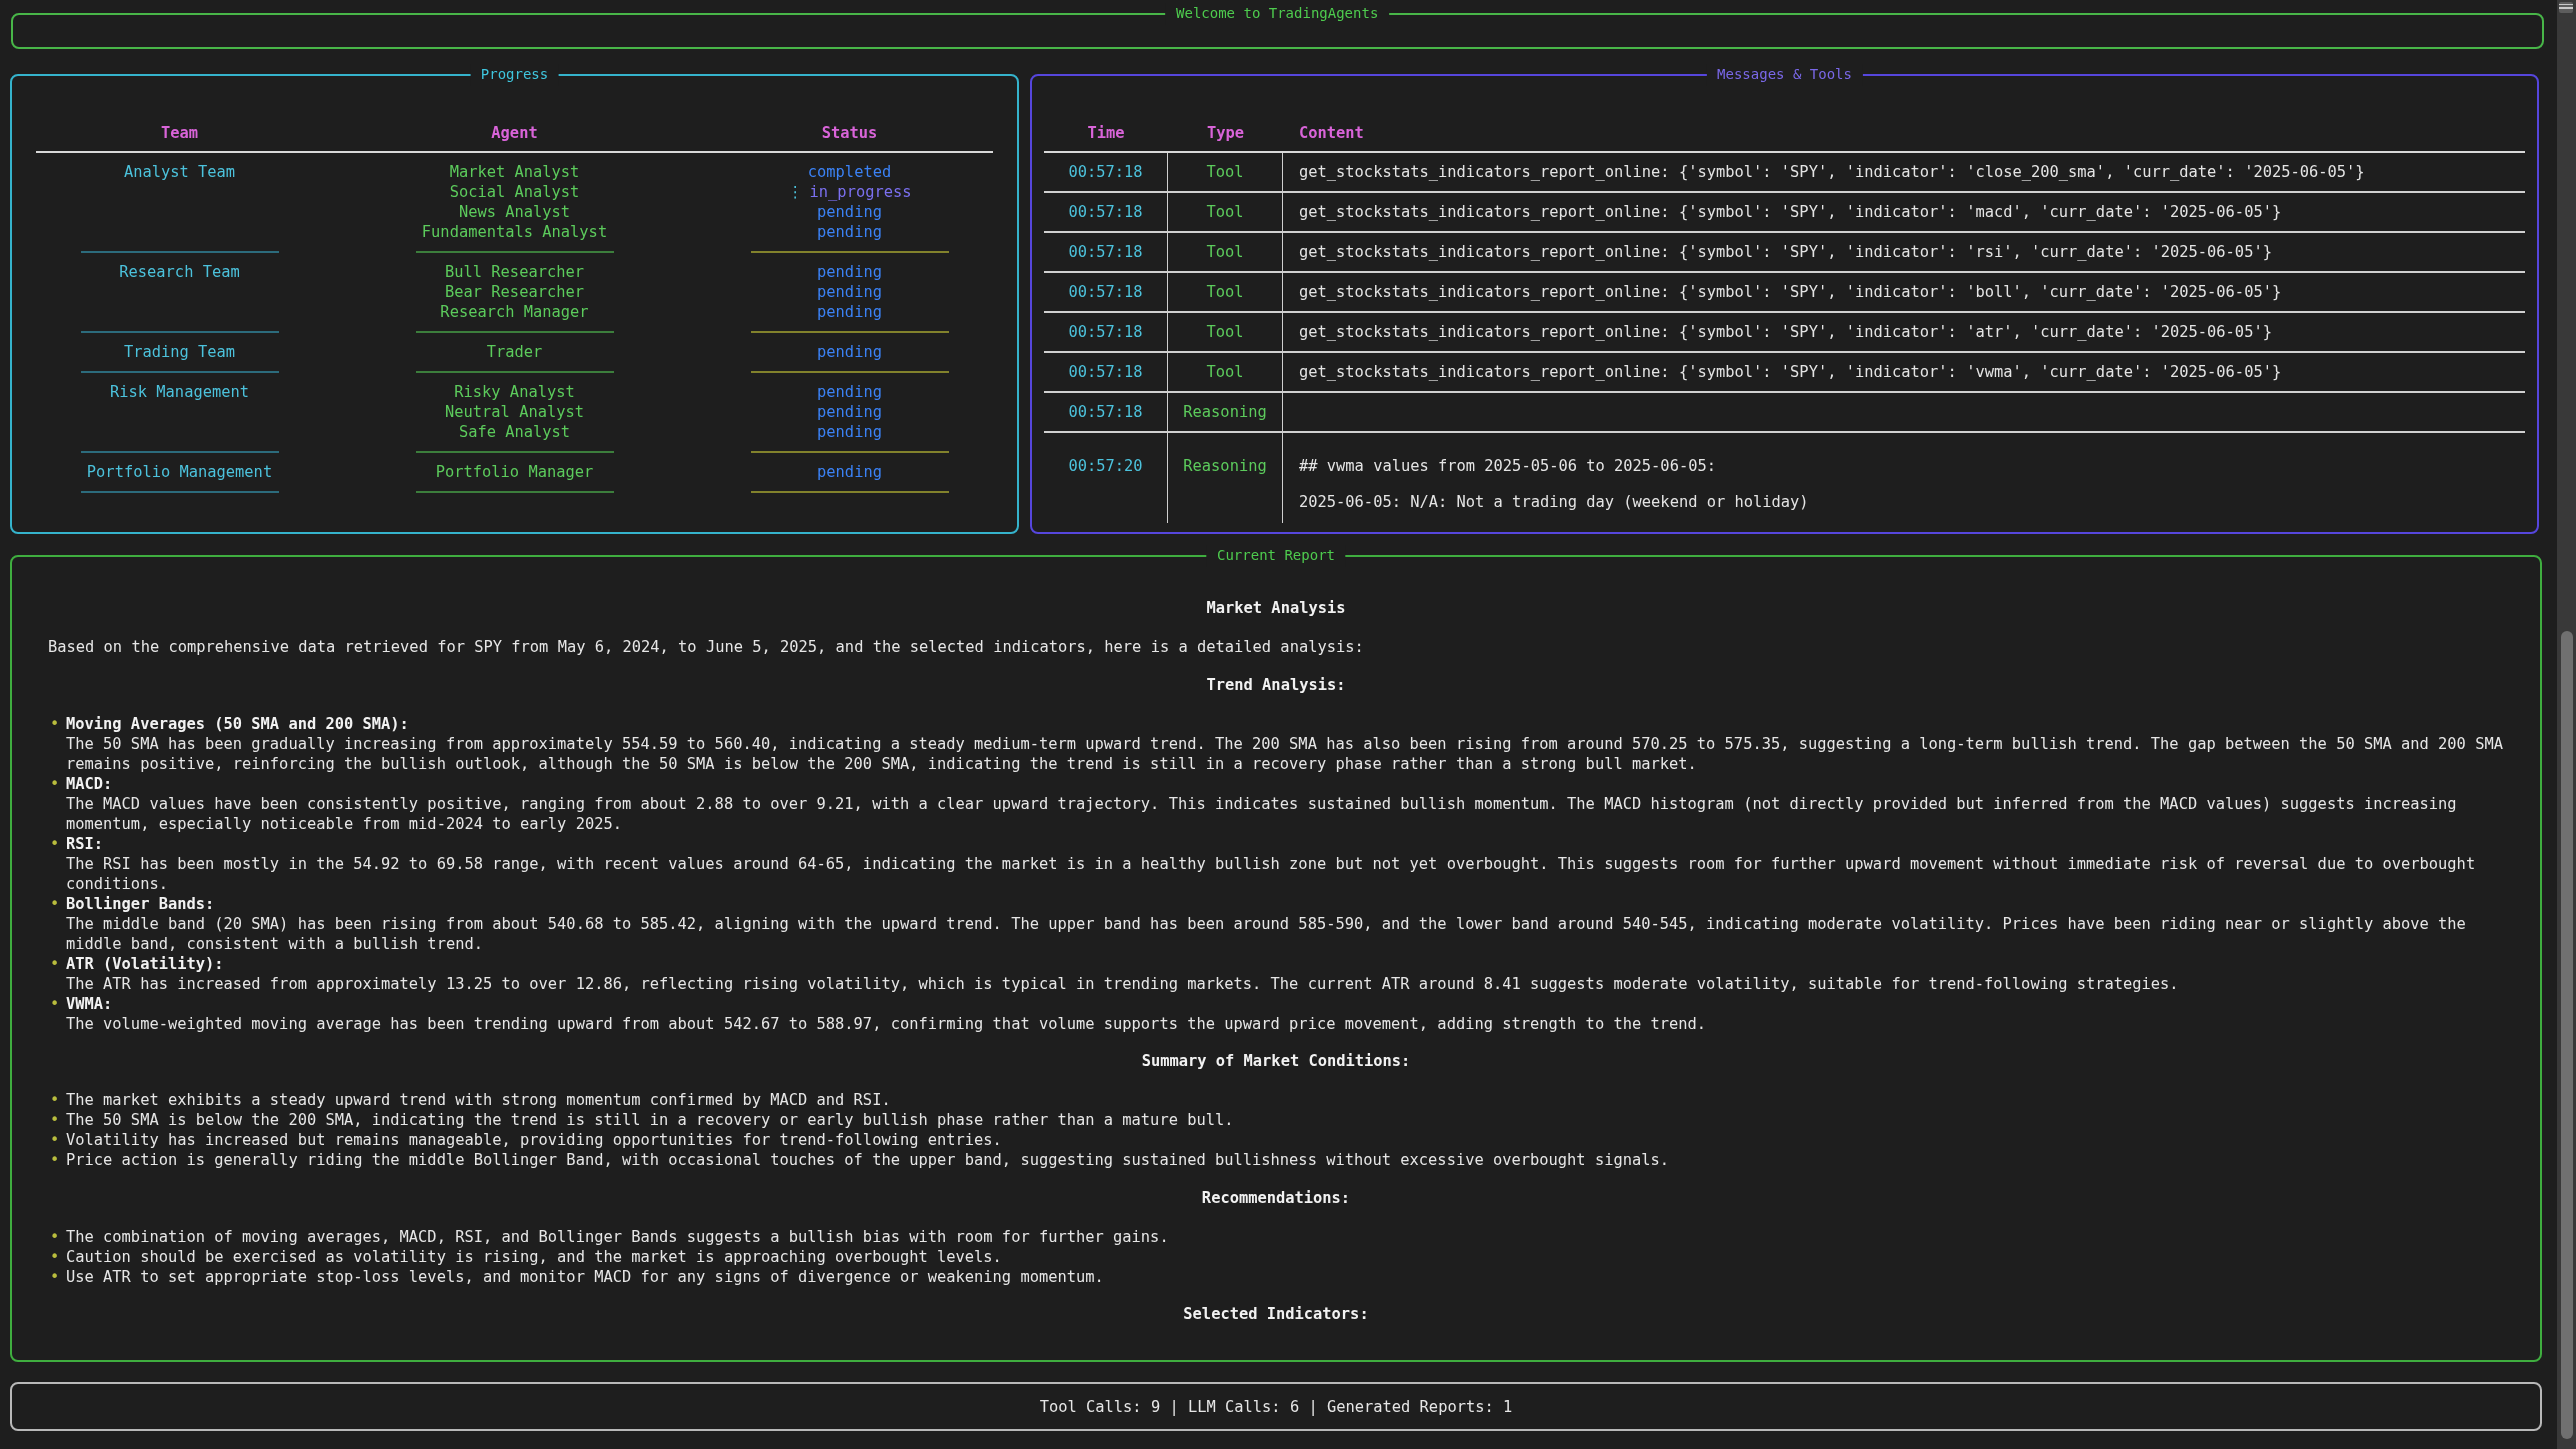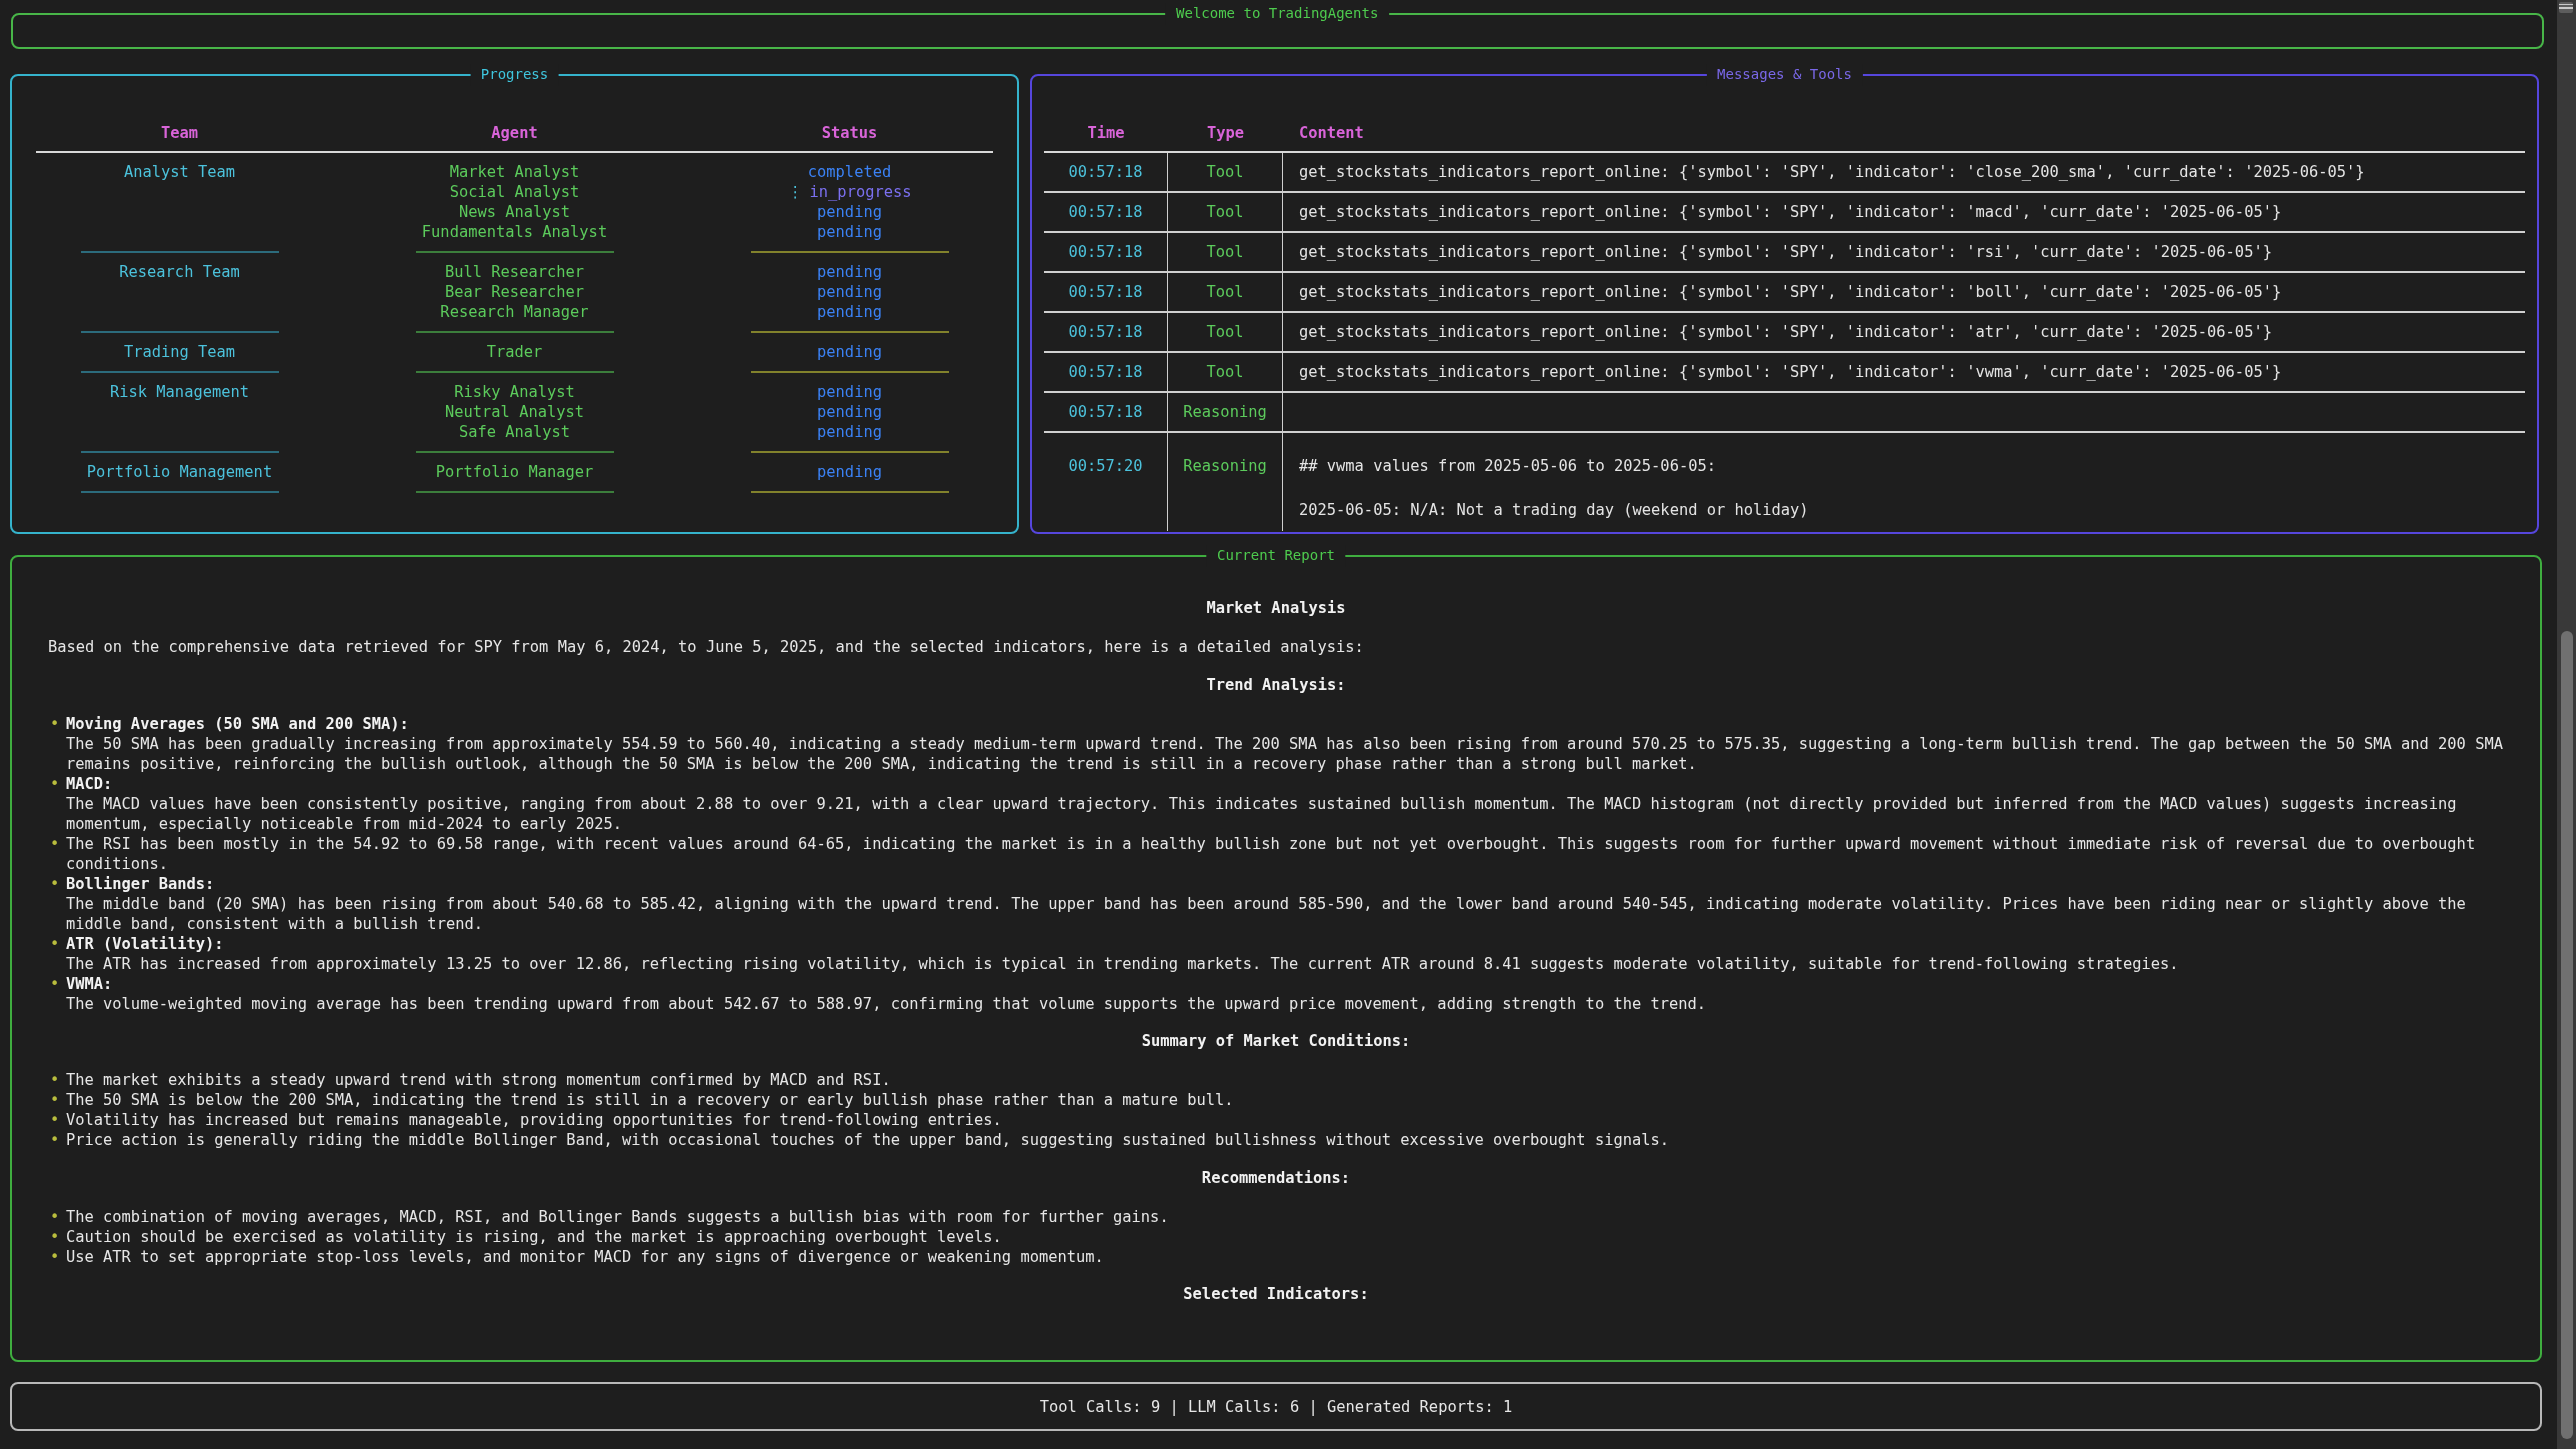--- a/index.html
+++ b/index.html
@@ -45,21 +45,21 @@
   .mhead .c-content{padding-left:16px;}
   .mhead-sep{border-top:2px solid #d8d8d8;margin-top:8px;height:0;}
   .mrow{display:grid;grid-template-columns:124px 115px 1fr;border-top:0;}
   .mrow + .mrow{border-top:2px solid #d0d0d0;}
   .mrow > div{min-height:38px;display:flex;align-items:center;justify-content:center;}
   .mrow .c-time{color:#4cc2dc;border-right:1.3px solid #cfcfcf;}
   .mrow .c-type{color:#5ccb5c;border-right:1.3px solid #cfcfcf;}
   .mrow .c-content{justify-content:flex-start;padding-left:16px;color:#e4e4e4;}
   .mrow.tall > div{align-items:flex-start;padding-top:23px;padding-bottom:10.7px;}
   .mrow.tall .c-content{display:block;}
-  .mrow.tall .c-content .line2{margin-top:24px;}
+  .mrow.tall .c-content .line2{margin-top:16px;}
   
   #report{left:10px;top:555px;width:2532px;height:807px;border-color:#3fae3f;}
   #report .panel-title{color:#4ecb4e;}
   .report-body{padding:24px 16px 0 16px;}
   .rheading{text-align:center;font-weight:bold;color:#f2f2f2;margin:17.4px 0 19px 0;}
   .rintro{margin:19px 0 0 20px;}
   ul.rlist{list-style:none;margin:0;padding:0 0 0 38px;}
   ul.rlist li{position:relative;}
   ul.rlist li::before{content:"•";position:absolute;left:-16px;top:0;color:#b9bd3d;}
   ul.rlist .term{font-weight:bold;color:#f2f2f2;}
@@ -248,20 +248,21 @@
     <ul class="rlist">
       <li>
         <div class="term">Moving Averages (50 SMA and 200 SMA):</div>
         <div class="btext">The 50 SMA has been gradually increasing from approximately 554.59 to 560.40, indicating a steady medium-term upward trend. The 200 SMA has also been rising from around 570.25 to 575.35, suggesting a long-term bullish trend. The gap between the 50 SMA and 200 SMA remains positive, reinforcing the bullish outlook, although the 50 SMA is below the 200 SMA, indicating the trend is still in a recovery phase rather than a strong bull market.</div>
       </li>
       <li>
         <div class="term">MACD:</div>
         <div class="btext">The MACD values have been consistently positive, ranging from about 2.88 to over 9.21, with a clear upward trajectory. This indicates sustained bullish momentum. The MACD histogram (not directly provided but inferred from the MACD values) suggests increasing momentum, especially noticeable from mid-2024 to early 2025.</div>
       </li>
       <li>
+        <div class="term">RSI:</div>
         <div class="btext">The RSI has been mostly in the 54.92 to 69.58 range, with recent values around 64-65, indicating the market is in a healthy bullish zone but not yet overbought. This suggests room for further upward movement without immediate risk of reversal due to overbought conditions.</div>
       </li>
       <li>
         <div class="term">Bollinger Bands:</div>
         <div class="btext">The middle band (20 SMA) has been rising from about 540.68 to 585.42, aligning with the upward trend. The upper band has been around 585-590, and the lower band around 540-545, indicating moderate volatility. Prices have been riding near or slightly above the middle band, consistent with a bullish trend.</div>
       </li>
       <li>
         <div class="term">ATR (Volatility):</div>
         <div class="btext">The ATR has increased from approximately 13.25 to over 12.86, reflecting rising volatility, which is typical in trending markets. The current ATR around 8.41 suggests moderate volatility, suitable for trend-following strategies.</div>
       </li>

